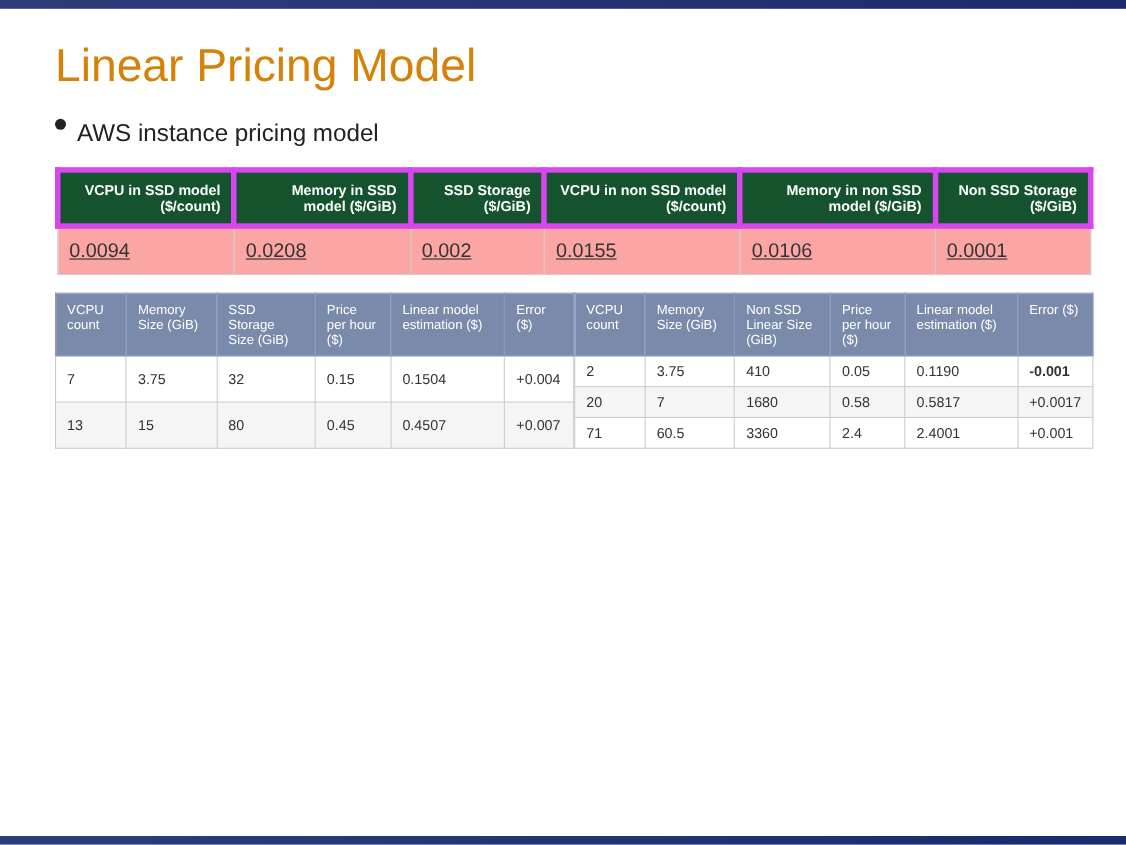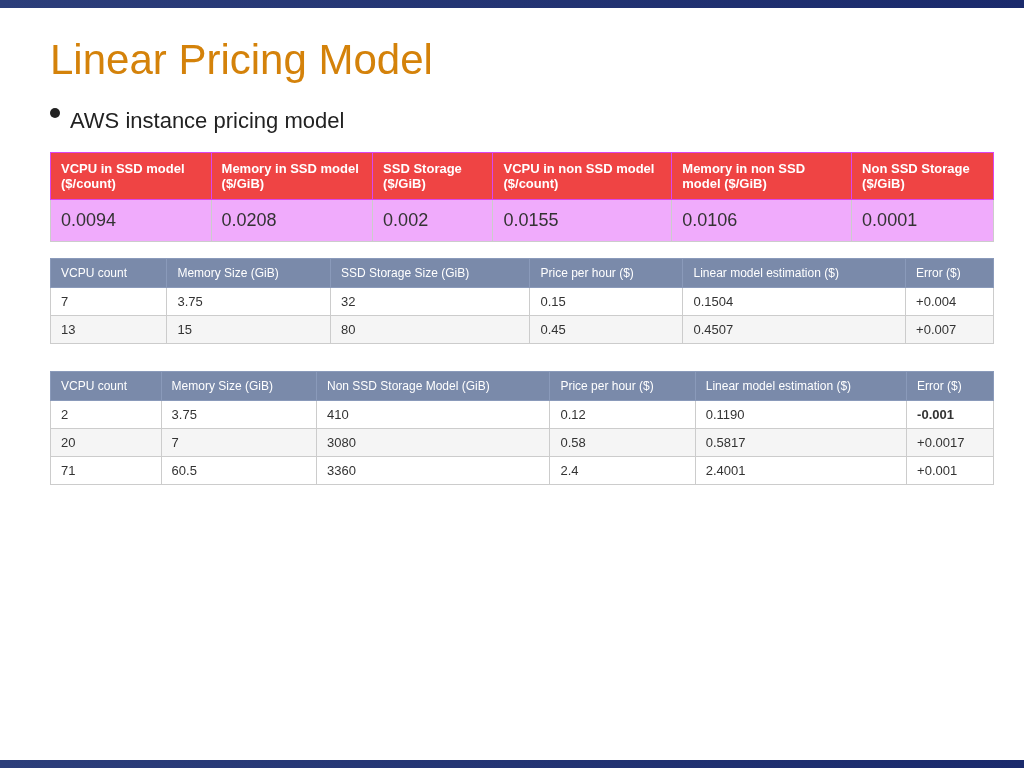--- a/index.html
+++ b/index.html
@@ -48,36 +48,37 @@
       flex-shrink: 0;
     }
 
     
     .params-table {
       width: 100%;
       border-collapse: collapse;
       margin-bottom: 16px;
     }
     .params-table th {
-      background: #ef4444;
+      background: #14532d;
       color: #ffffff;
       padding: 8px 10px;
       font-size: 13px;
       font-weight: bold;
-      border: 1px solid #d946ef;
-      text-align: left;
+      border: 5px solid #d946ef;
+      text-align: right;
       vertical-align: top;
     }
     .params-table td {
-      background: #f0abfc;
+      background: #fca5a5;
       color: #333;
       padding: 10px 10px;
       font-size: 18px;
       border: 1px solid #cccccc;
       text-align: left;
+      text-decoration: underline;
     }
 
     
     .data-table {
       width: 100%;
       border-collapse: collapse;
       margin-bottom: 10px;
     }
     .data-table th {
       background: #7a8aaa;
@@ -105,22 +106,22 @@
       color: #2a8a2a;
       font-weight: normal;
     }
     .error-negative {
       color: #cc2222;
       font-weight: bold;
     }
 
     .tables-wrapper {
       display: flex;
-      flex-direction: column;
-      gap: 17px;
+      flex-direction: row;
+      gap: 0;
     }
   </style>
 </head>
 <body>
 
 <div class="top-bar"></div>
 
 <div class="content">
 
   <h1 class="page-title">Linear Pricing Model</h1>
@@ -184,39 +185,39 @@
       <td class="error-positive">+0.007</td>
     </tr>
         </tbody>
     </table>
 
     <table class="data-table">
       <thead>
         <tr>
           <th>VCPU count</th>
           <th>Memory Size (GiB)</th>
-          <th>Non SSD Storage Model (GiB)</th>
+          <th>Non SSD Linear Size (GiB)</th>
           <th>Price per hour ($)</th>
           <th>Linear model estimation ($)</th>
           <th>Error ($)</th>
         </tr>
       </thead>
       <tbody id="nonssd-tbody">
       <tr>
       <td>2</td>
       <td>3.75</td>
       <td>410</td>
-      <td>0.12</td>
+      <td>0.05</td>
       <td>0.1190</td>
       <td class="error-negative">-0.001</td>
     </tr>
           <tr>
       <td>20</td>
       <td>7</td>
-      <td>3080</td>
+      <td>1680</td>
       <td>0.58</td>
       <td>0.5817</td>
       <td class="error-positive">+0.0017</td>
     </tr>
           <tr>
       <td>71</td>
       <td>60.5</td>
       <td>3360</td>
       <td>2.4</td>
       <td>2.4001</td>

